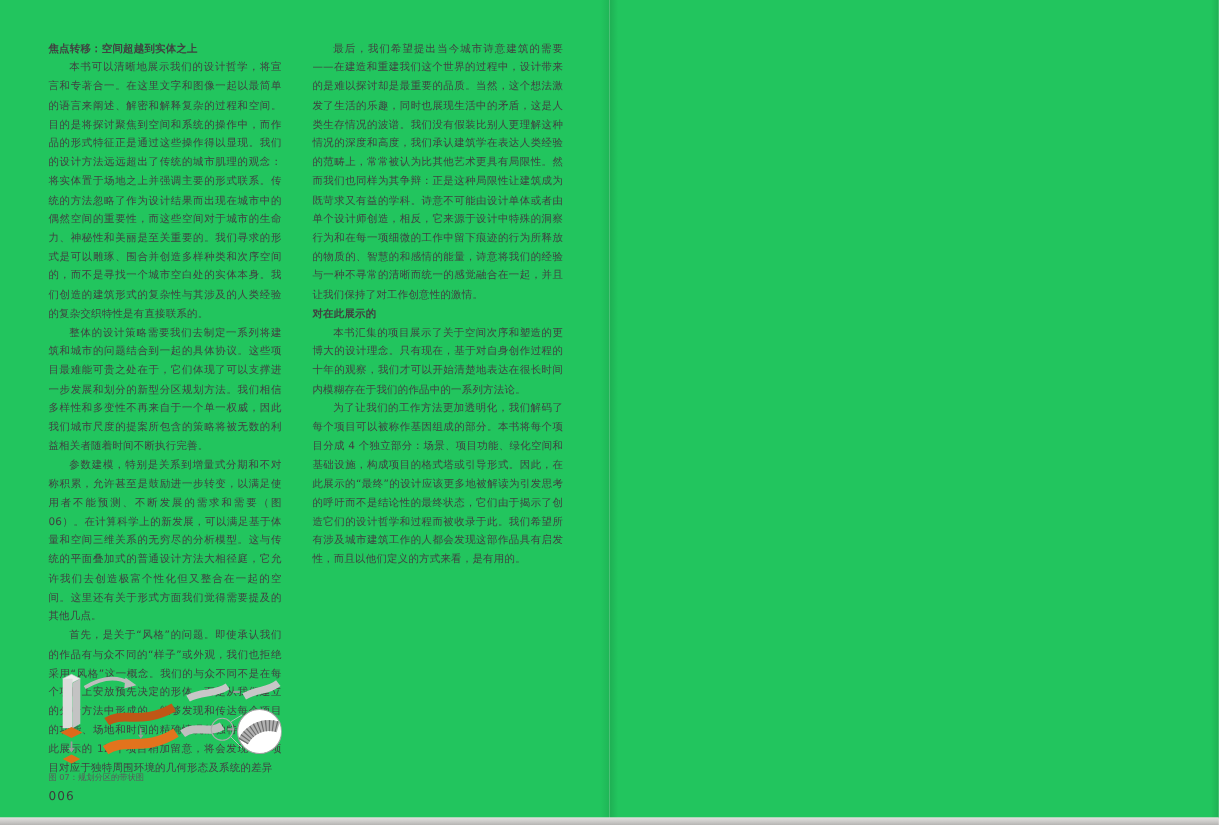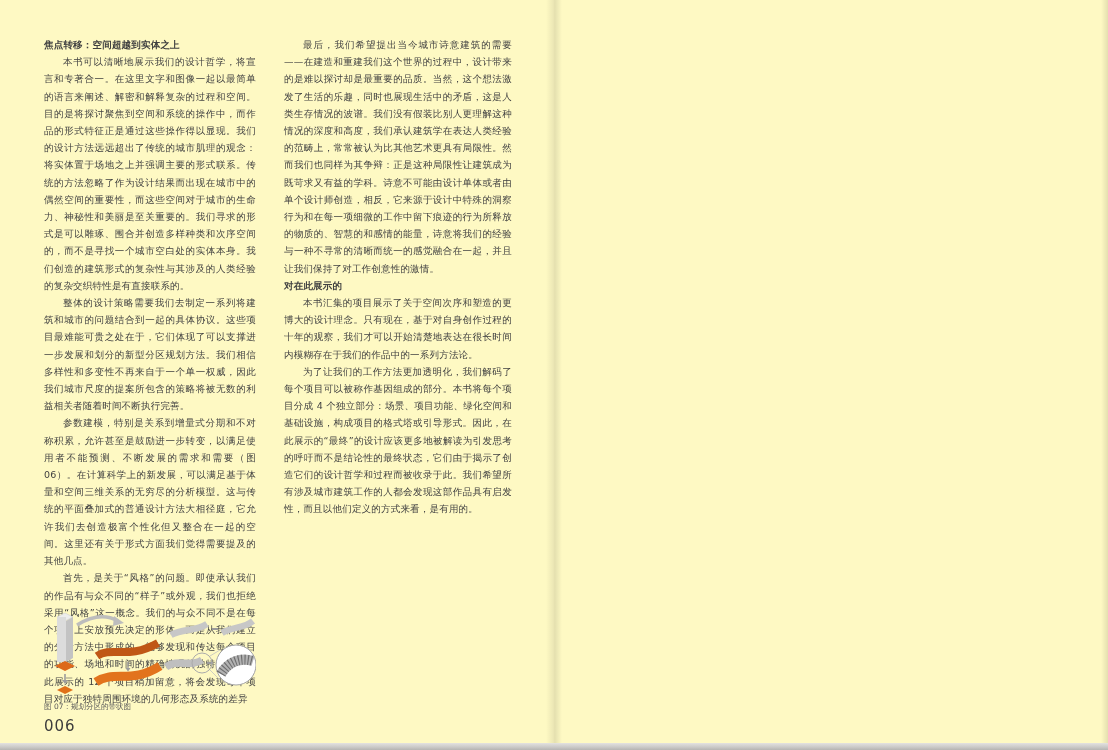--- a/index.html
+++ b/index.html
@@ -2,21 +2,21 @@
 <html><head>
 <meta charset="utf-8">
 <style>
   html,body{margin:0;padding:0;}
   body{
     width:1108px;height:750px;position:relative;overflow:hidden;
     background:#fbfbfa;
     font-family:"DejaVu Sans","Liberation Sans",sans-serif;
     color:#3e3e3e;
   }
-  .page{position:absolute;top:0;height:744px;background:#fef9c3;}
+  .page{position:absolute;top:0;height:744px;background:#22c55e;}
   #page-left{left:0;width:554px;}
   #page-right{left:554px;width:554px;}
   .gutter{
     position:absolute;left:546px;top:0;width:16px;height:744px;
     background:linear-gradient(90deg,rgba(0,0,0,0) 0%,rgba(0,0,0,0.07) 45%,rgba(0,0,0,0.10) 55%,rgba(0,0,0,0) 100%);
     pointer-events:none;
   }
   .bottom-edge{
     position:absolute;left:0;bottom:0;width:1108px;height:7px;
     background:linear-gradient(180deg,#e3e2e0 0%,#c9c8c6 60%,#b5b4b2 100%);
@@ -26,21 +26,21 @@
     background:linear-gradient(270deg,rgba(0,0,0,0.10),rgba(0,0,0,0));
   }
   .col{position:absolute;text-align:justify;}
   .col p{margin:0;text-indent:2em;font-size:9.5px;line-height:17.2px;letter-spacing:0.2px;color:#414141;}
   .col p.noindent{text-indent:0;}
   .h-orange{color:#ec7420;font-weight:bold;}
   .col-heading{font-size:11px;margin:0 0 7px 0;letter-spacing:0.5px;}
   .col-heading2{font-size:10.5px;margin:11px 0 5px 0;letter-spacing:0.5px;}
   .figcaption{font-size:7.5px;color:#5a5a5a;line-height:11px;margin:3px 0 0 0;text-indent:0 !important;text-align:left;}
   
-  .pagenum{position:absolute;font-size:15px;color:#3c3c3c;letter-spacing:1px;}
+  .pagenum{position:absolute;font-size:11px;color:#3c3c3c;letter-spacing:1px;}
   #pn-left{left:44px;top:717px;}
   
   #fig07{position:absolute;left:44px;top:610px;width:212px;}
   svg{display:block;}
 </style>
 </head>
 <body>
 
 <div class="page" id="page-left">
 

